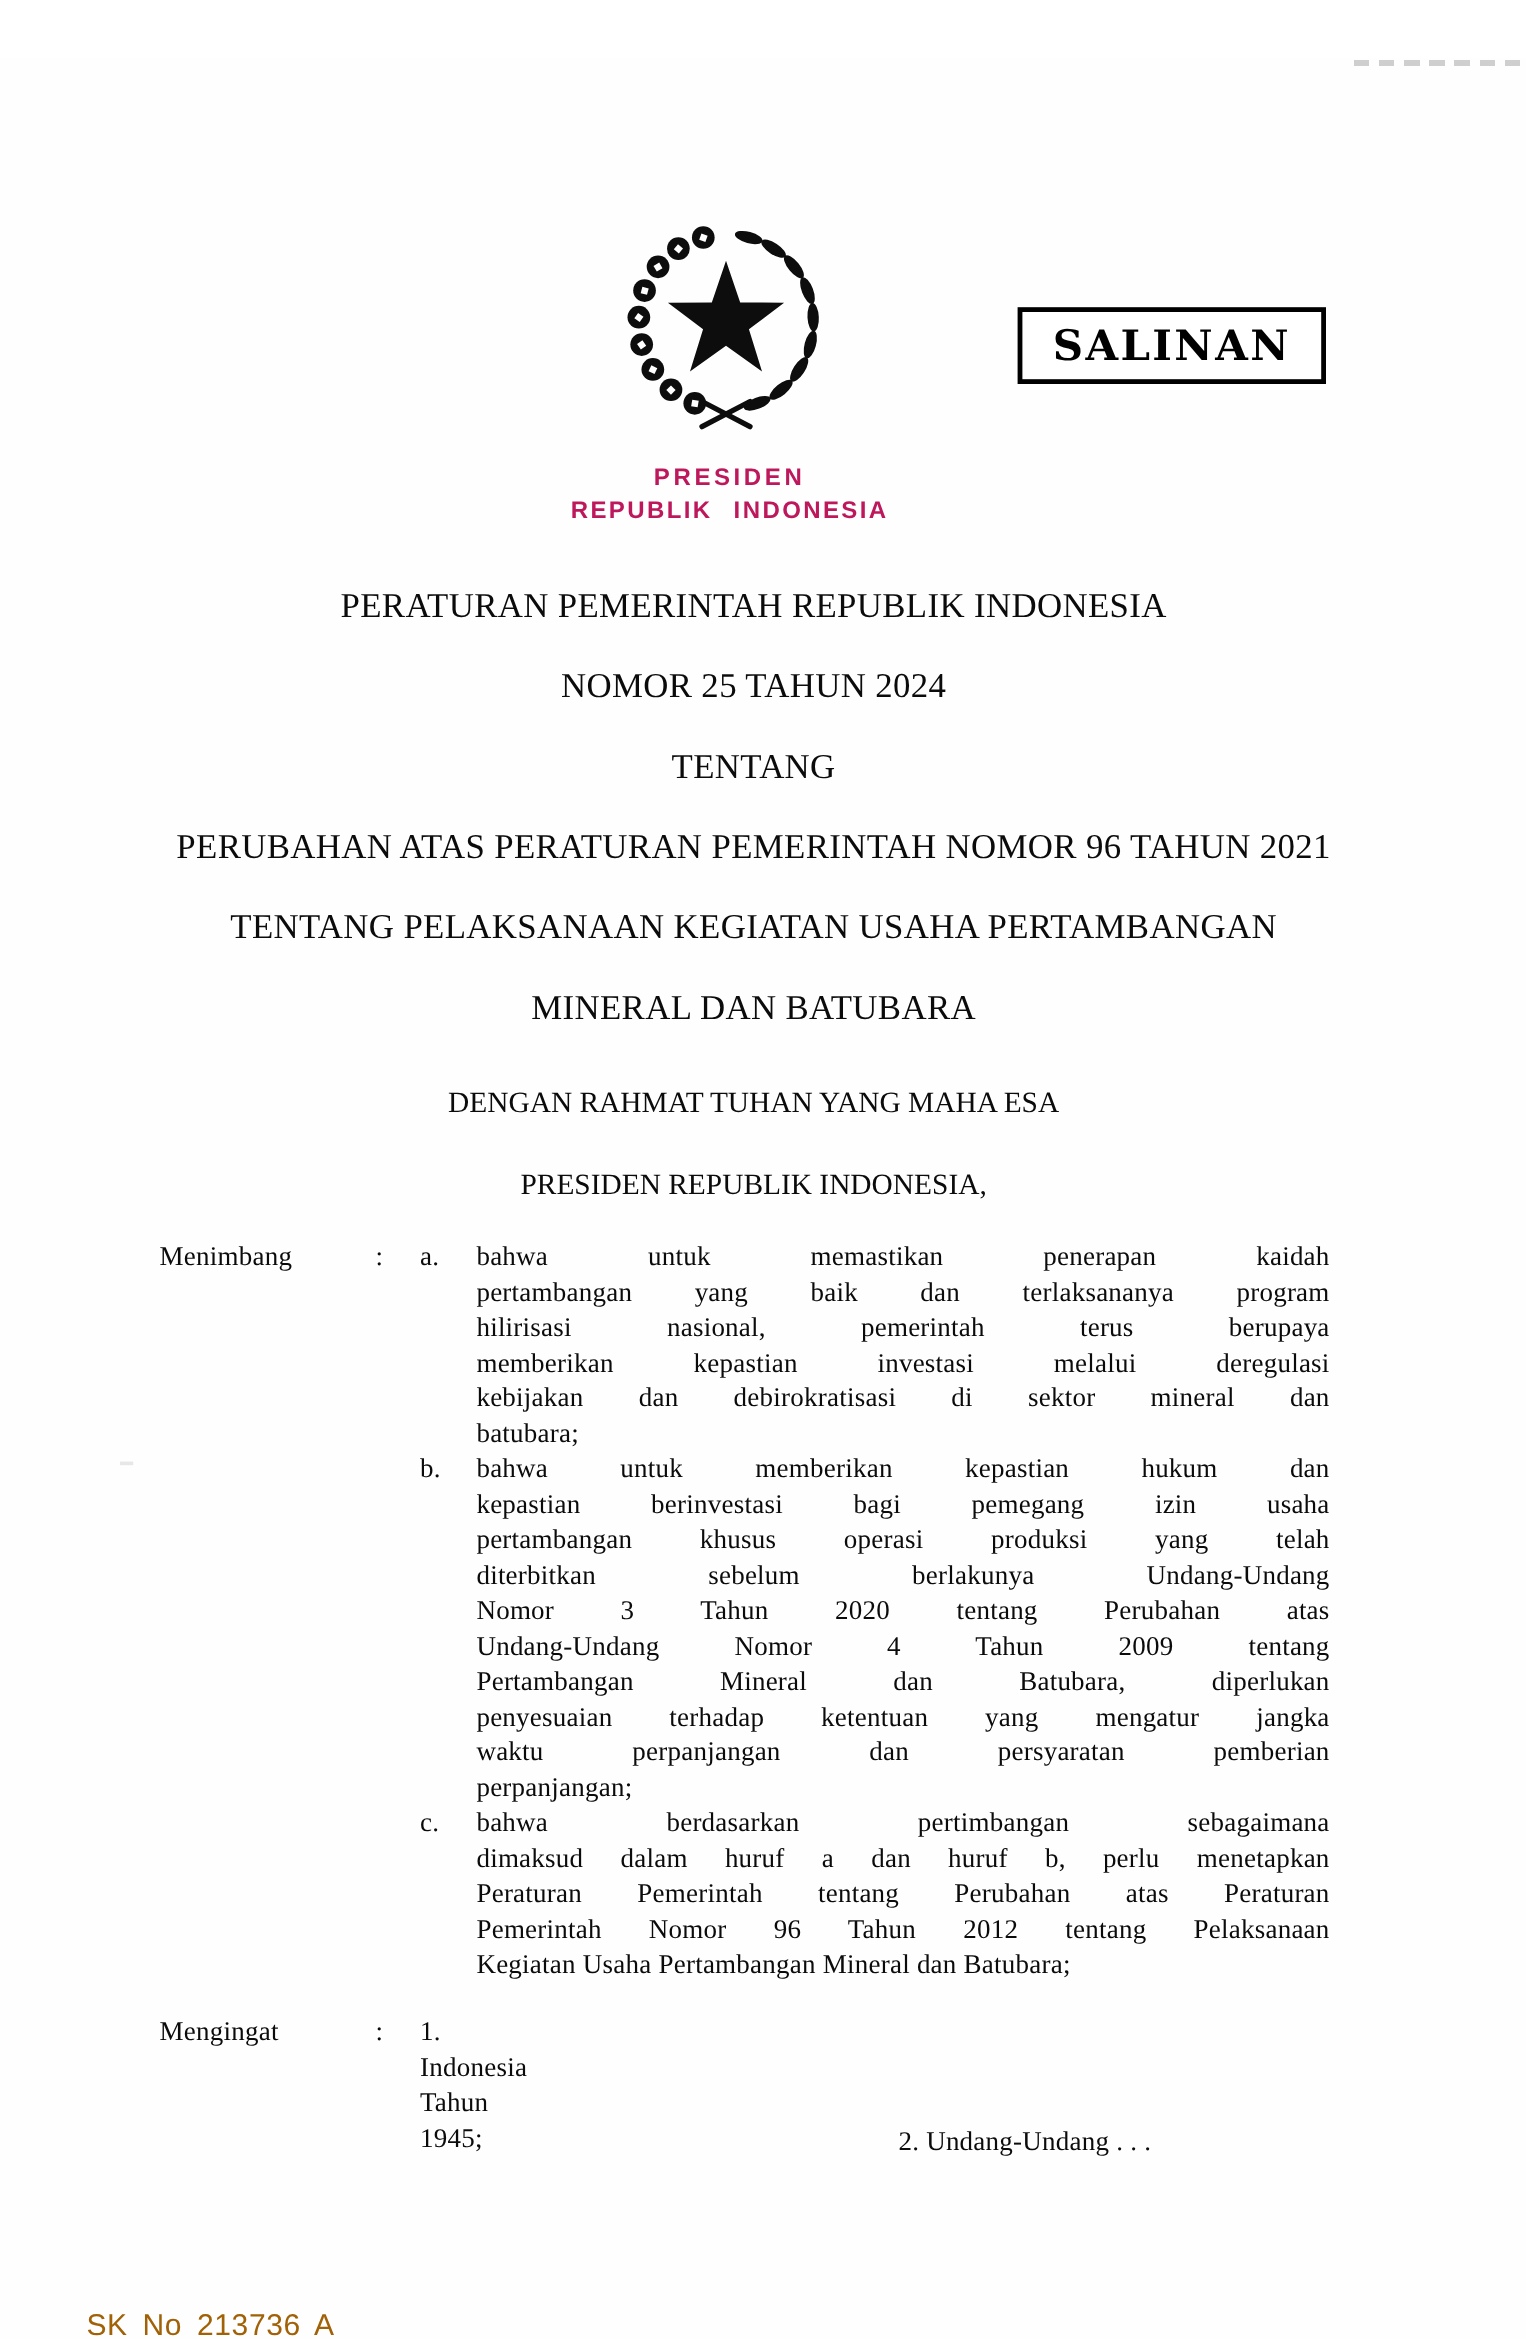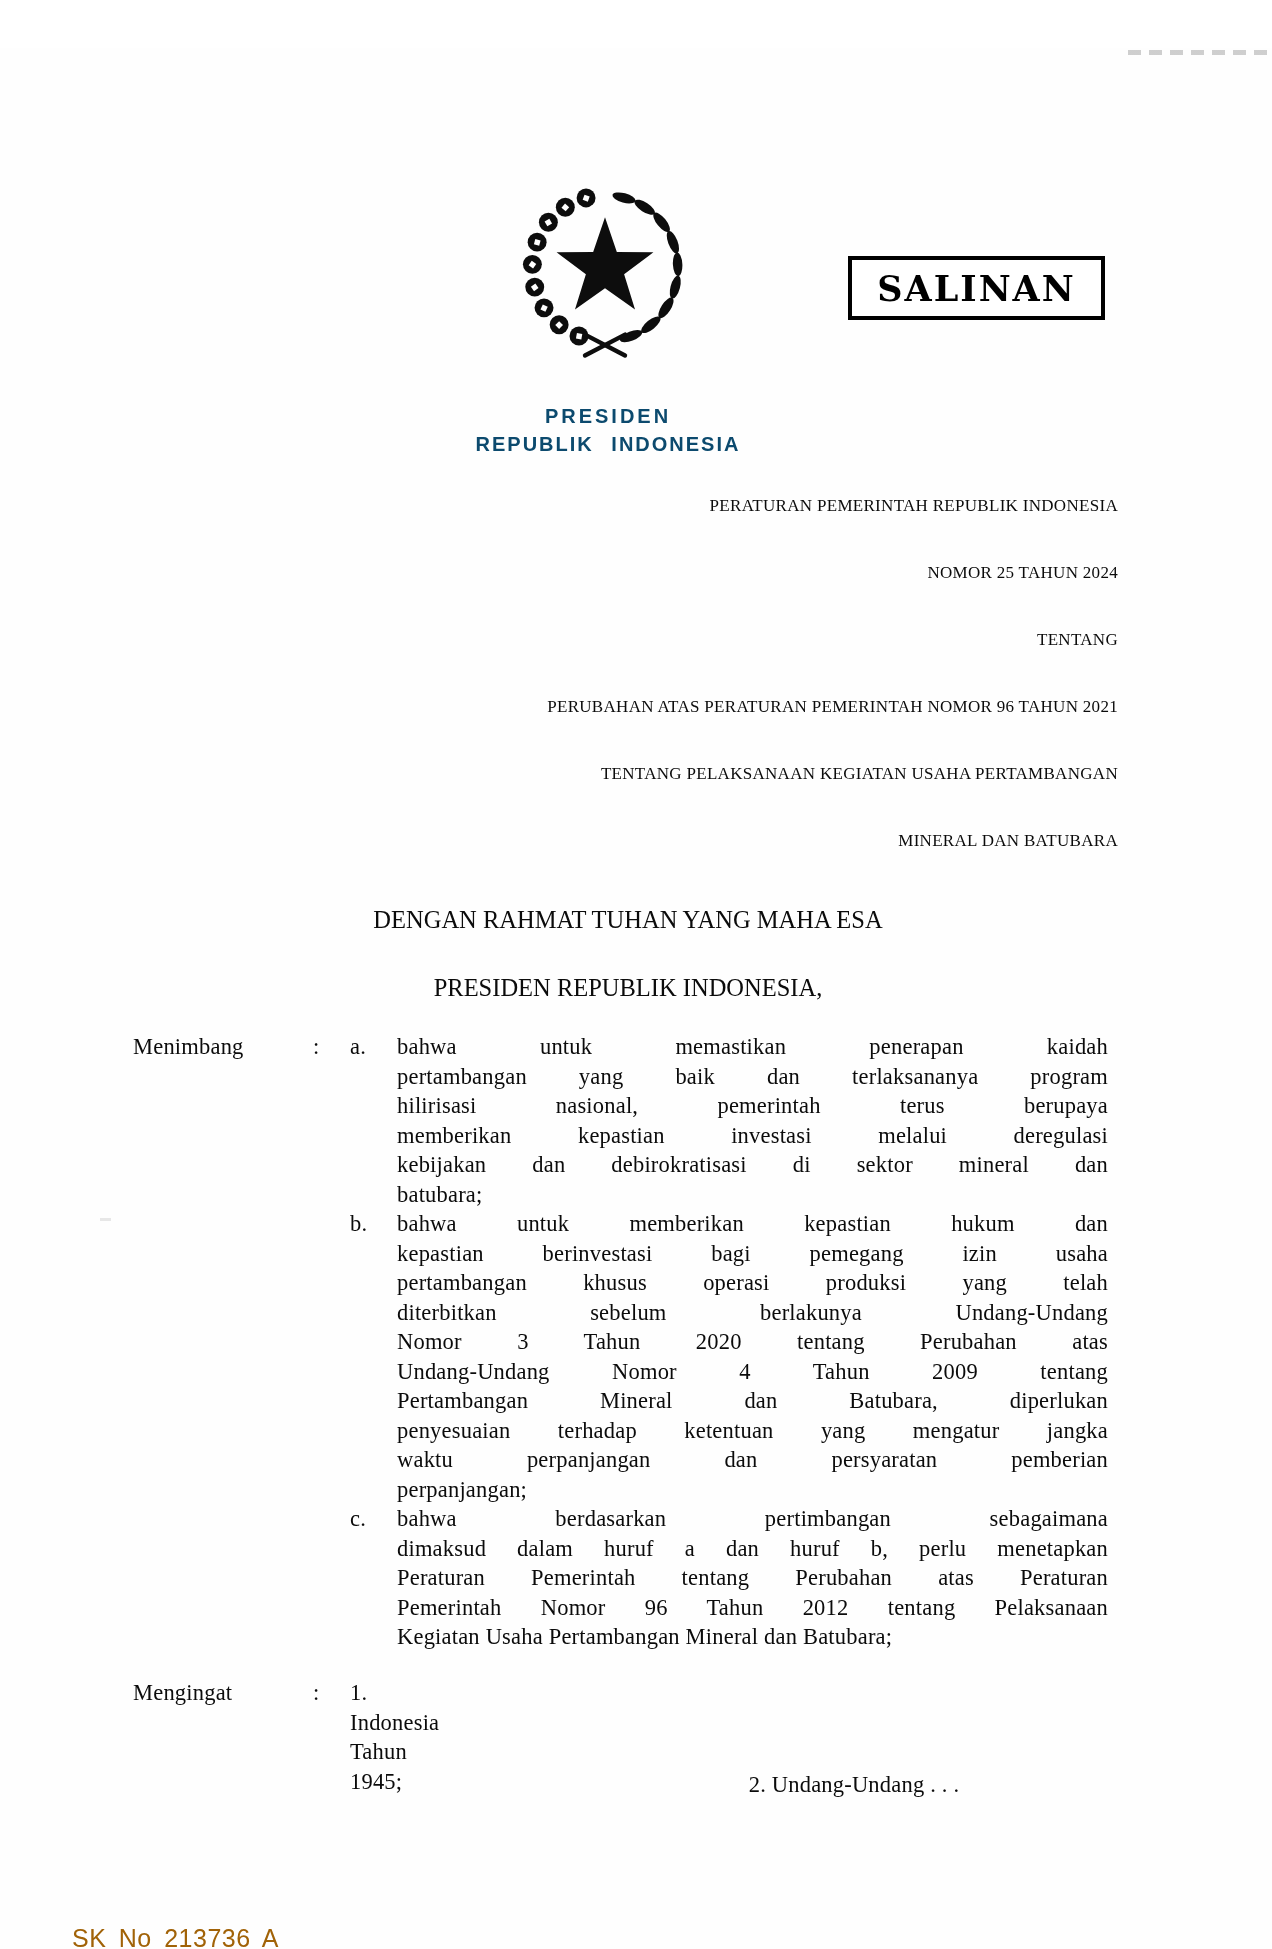--- a/index.html
+++ b/index.html
@@ -6,26 +6,26 @@
   .page{position:relative;width:1272px;height:1949px;background:#fefefe;overflow:hidden;
         font-family:"Liberation Serif",serif;color:#0b0b0b;margin-top:48px;}
   .scan-artifact{position:absolute;left:1128px;top:2px;width:142px;height:5px;opacity:.65;
         background:repeating-linear-gradient(90deg,#b5b5b5 0 13px,transparent 13px 21px);}
   .scan-speck{position:absolute;left:100px;top:1170px;width:11px;height:3px;background:#cfcfcf;opacity:.5;}
   .emblem{position:absolute;left:514px;top:128px;width:182px;height:188px;}
   .emblem svg{display:block;width:100%;height:100%;}
   .stamp-box{position:absolute;left:848px;top:208px;width:257px;height:64px;border:4px solid #000;
         box-sizing:border-box;display:flex;align-items:center;justify-content:center;background:#fff;}
   .stamp-box span{font-family:"DejaVu Serif",serif;font-weight:bold;font-size:35px;letter-spacing:2px;color:#000;}
-  .letterhead{position:absolute;left:458px;top:357px;width:300px;text-align:center;
-        font-family:"Liberation Sans",sans-serif;font-weight:bold;color:#0c4a6e;}
+  .letterhead{position:absolute;left:458px;top:339px;width:300px;text-align:center;
+        font-family:"Liberation Sans",sans-serif;font-weight:bold;color:#be185d;}
   .letterhead .lh1{font-size:20px;letter-spacing:3px;}
   .letterhead .lh2{font-size:20px;letter-spacing:2px;word-spacing:10px;margin-top:5px;}
   .title-block{position:absolute;left:138px;top:424px;width:980px;text-align:center;}
-  .title-line{height:67px;line-height:67px;font-size:17px;letter-spacing:.3px;white-space:nowrap;text-align:right;}
+  .title-line{height:67px;line-height:67px;font-size:29px;letter-spacing:.3px;white-space:nowrap;}
   .invocation{position:absolute;left:138px;top:858px;width:980px;text-align:center;font-size:24.5px;}
   .authority{position:absolute;left:138px;top:926px;width:980px;text-align:center;font-size:24.5px;}
   .clause-grid{position:absolute;display:grid;grid-template-columns:180px 37px 47px 711px;
         grid-auto-rows:29.5px;font-size:22.5px;line-height:29.5px;letter-spacing:.2px;}
   .clause-grid.menimbang{left:133px;top:984px;}
   .clause-grid.mengingat{left:133px;top:1630px;}
   .cell{white-space:normal;}
   .cell.jline{text-align:justify;text-align-last:justify;-moz-text-align-last:justify;}
   .cell.jline.end{text-align-last:left;-moz-text-align-last:left;}
   .catchword{position:absolute;left:600px;top:1724px;width:508px;text-align:center;font-size:22.5px;letter-spacing:.2px;}

